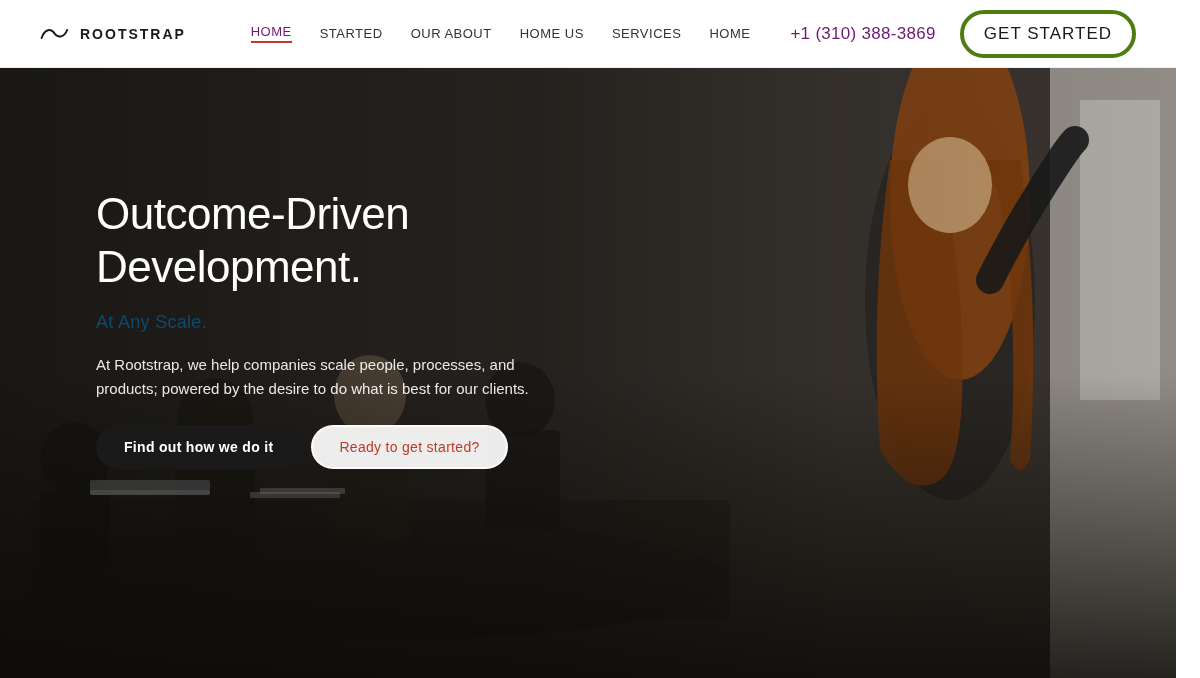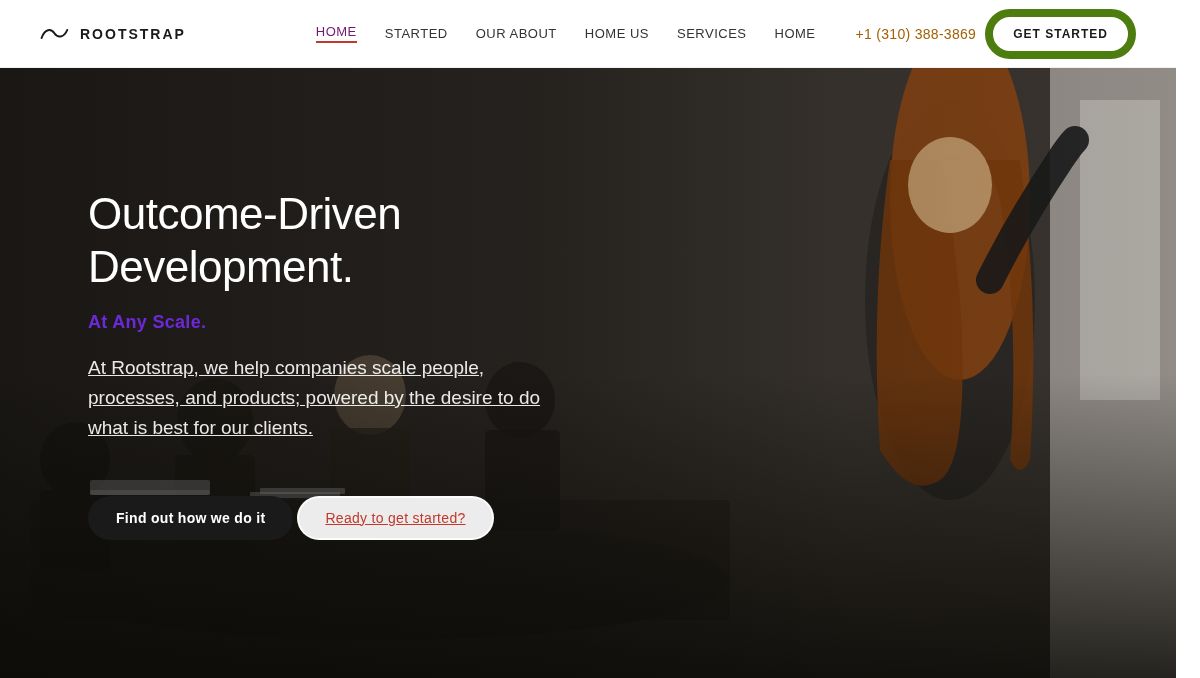--- a/index.html
+++ b/index.html
@@ -67,32 +67,32 @@
       cursor: pointer;
     }
 
     .nav-link.active {
       color: #701a75;
       border-bottom: 2px solid #c0392b;
       padding-bottom: 2px;
     }
 
     .nav-phone {
-      font-size: 14px;
-      color: #a16207;
-      margin-right: 9px;
+      font-size: 17px;
+      color: #701a75;
+      margin-right: 24px;
       letter-spacing: 0.3px;
     }
 
     .btn-get-started {
-      border: 8px solid #4d7c0f;
+      border: 4px solid #4d7c0f;
       background: transparent;
       color: #1a1a1a;
-      font-size: 12px;
-      font-weight: 700;
+      font-size: 17px;
+      font-weight: 400;
       letter-spacing: 1px;
       padding: 10px 20px;
       border-radius: 25px;
       cursor: pointer;
       text-transform: uppercase;
     }
 
     
     .hero {
       position: relative;
@@ -111,21 +111,21 @@
       background:
         
         linear-gradient(135deg, #2a2520 0%, #3d3530 30%, #4a4540 50%, #5a5550 70%, #6a6560 100%);
       z-index: 1;
     }
 
     
     .hero-content {
       position: absolute;
       top: 68px;
-      left: 8px;
+      left: 16px;
       width: 100%;
       height: calc(100% - 68px);
       z-index: 5;
       display: flex;
       align-items: flex-start;
       padding: 120px 0 0 80px;
     }
 
     .hero-text {
       max-width: 580px;
@@ -135,39 +135,38 @@
       font-size: 44px;
       font-weight: 300;
       color: #fff;
       line-height: 1.2;
       margin-bottom: 18px;
       letter-spacing: -0.5px;
     }
 
     .hero-subtitle {
       font-size: 18px;
-      font-weight: 700;
-      color: #6d28d9;
+      font-weight: 400;
+      color: #0c4a6e;
       margin-bottom: 20px;
       letter-spacing: 0.3px;
     }
 
     .hero-description {
-      font-size: 19px;
+      font-size: 15px;
       color: rgba(255,255,255,0.9);
       line-height: 1.6;
-      margin-bottom: 52px;
+      margin-bottom: 24px;
       max-width: 480px;
       font-weight: 300;
-      text-decoration: underline;
     }
 
     .hero-buttons {
       display: flex;
-      gap: 4px;
+      gap: 10px;
       align-items: flex-start;
     }
 
     .btn-primary {
       background: #1a1a1a;
       color: #fff;
       border: none;
       border-radius: 30px;
       padding: 14px 28px;
       font-size: 14px;
@@ -179,21 +178,20 @@
     .btn-secondary {
       background: rgba(255,255,255,0.92);
       color: #c0392b;
       border: 2px solid rgba(255,255,255,0.85);
       border-radius: 30px;
       padding: 12px 26px;
       font-size: 14px;
       font-weight: 500;
       cursor: pointer;
       letter-spacing: 0.3px;
-      text-decoration: underline;
     }
   </style>
 </head>
 <body>
 
 <div class="hero">
 
   <div class="hero-scene">
     <svg width="1200" height="678" xmlns="http://www.w3.org/2000/svg" style="position:absolute;top:0;left:0;z-index:1;">
 

